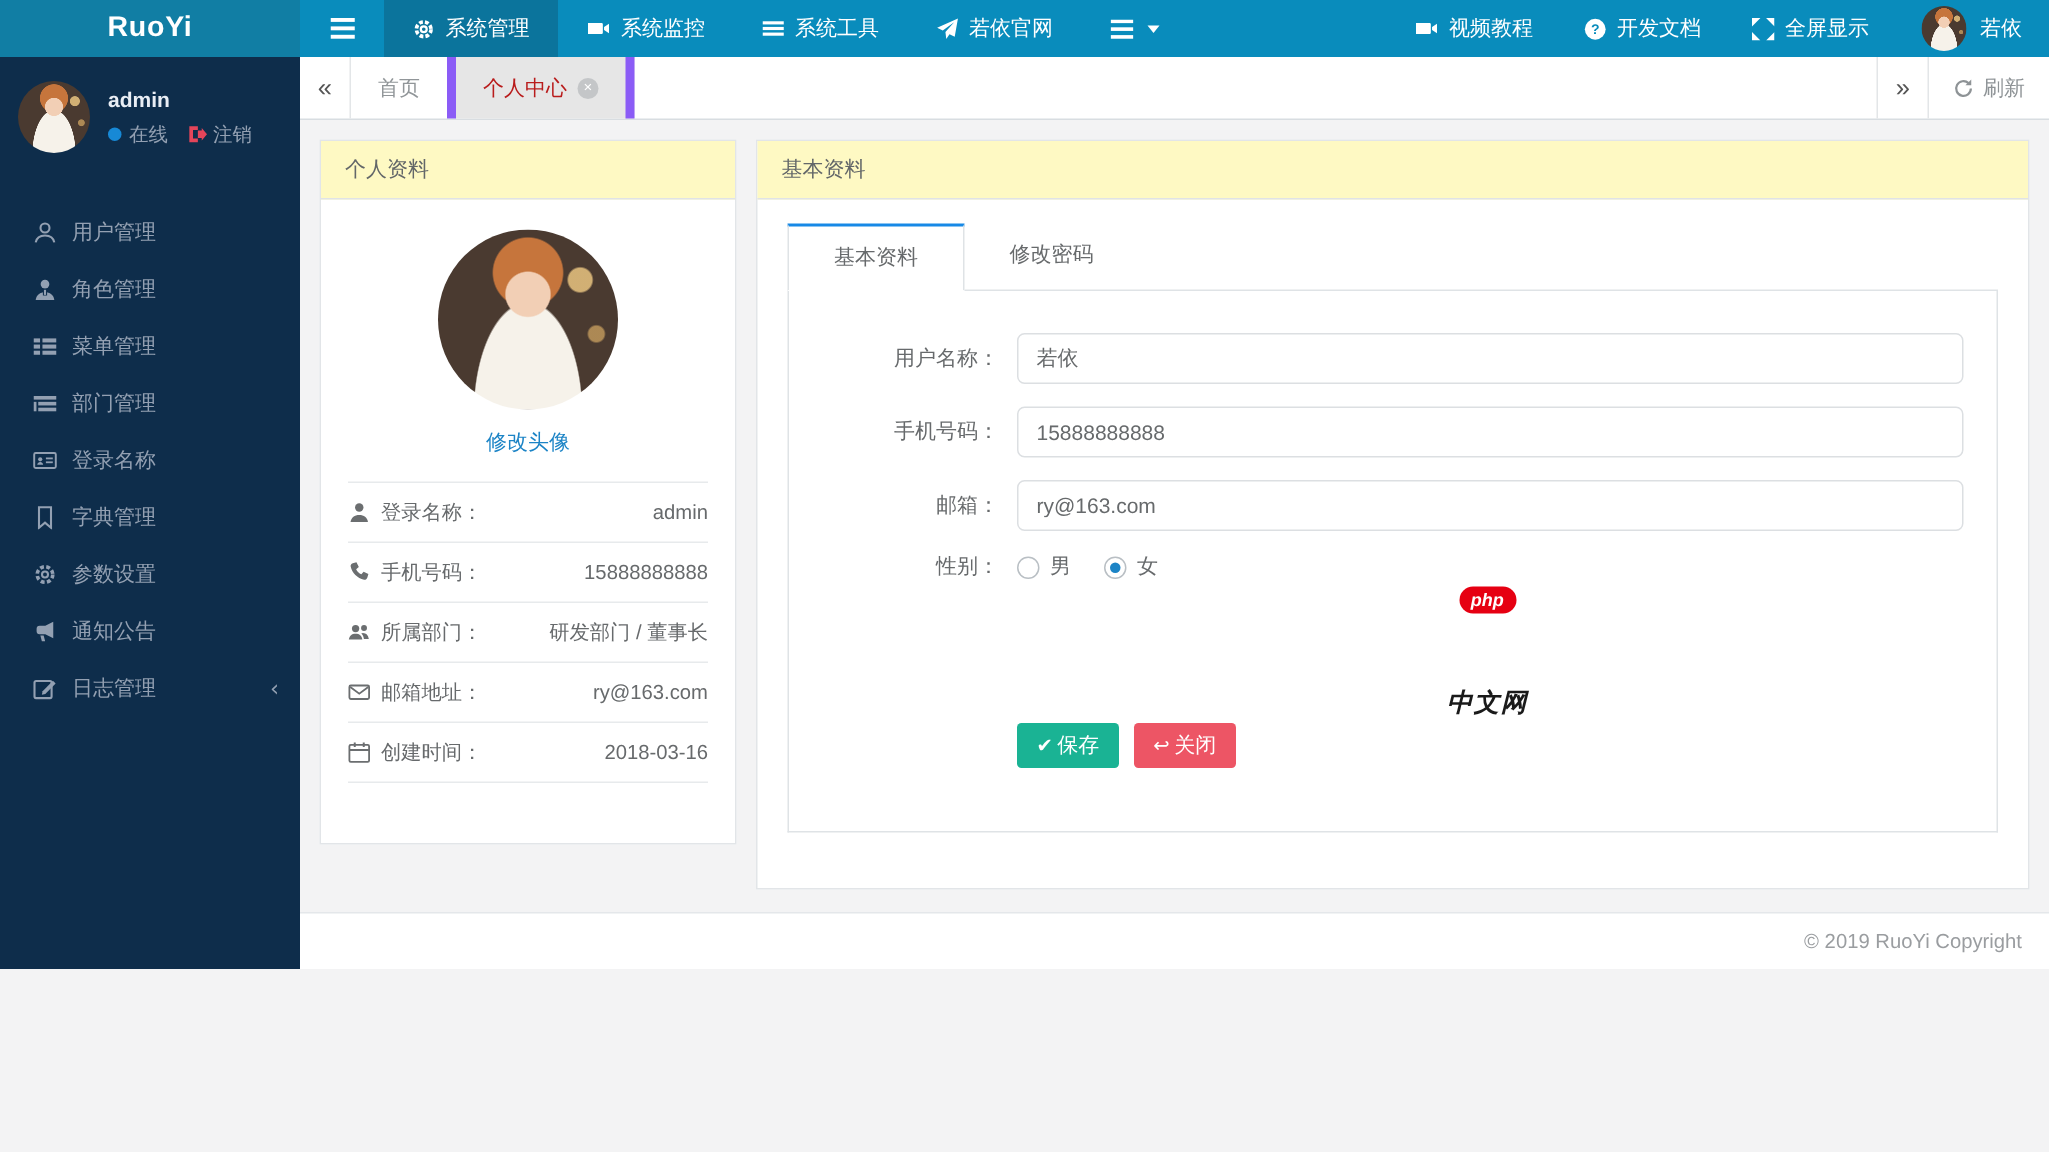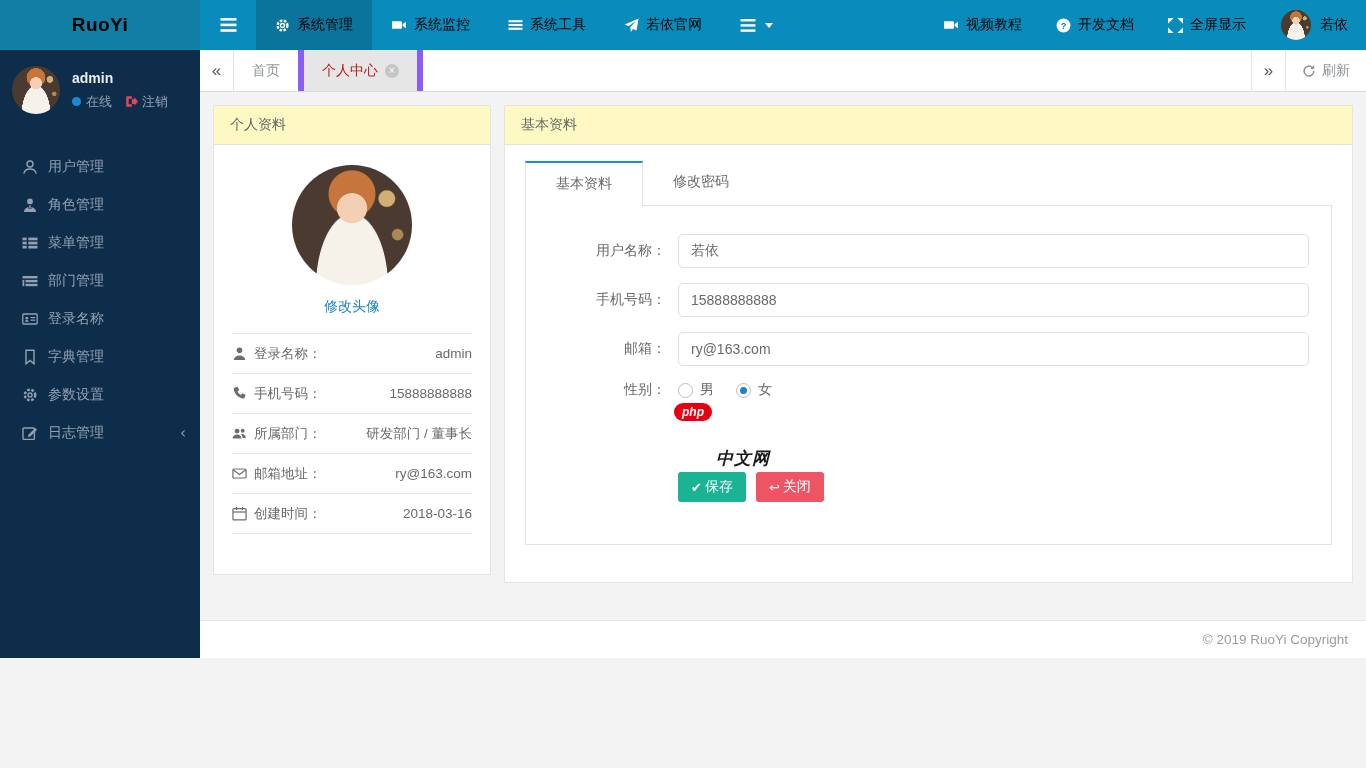--- a/index.html
+++ b/index.html
@@ -1,21 +1,21 @@
 <!DOCTYPE html>
 <html><head>
 <meta charset="utf-8">
 <style>
   * { box-sizing: border-box; margin: 0; padding: 0; }
   html, body { width: 1366px; height: 768px; overflow: hidden; }
   body { font-family: "Liberation Sans", "DejaVu Sans", sans-serif; font-size: 14px; color: #676a6c; background: #f3f3f4; }
   svg { display: block; }
 
   
-  .topbar { display: flex; height: 50px; background: #098cbc; color: #000000; align-items: stretch; }
+  .topbar { display: flex; height: 38px; background: #098cbc; color: #ffffff; align-items: stretch; }
   .logo { width: 200px; background: #117ea4; display: flex; align-items: center; justify-content: center;
           font-size: 19px; font-weight: bold; letter-spacing: .5px; }
   .nav-toggle { width: 56px; display: flex; align-items: center; justify-content: center; cursor: pointer; }
   .topnav { display: flex; }
   .topnav-item { display: flex; align-items: center; gap: 7px; padding: 0 19px; cursor: pointer; font-size: 14px; }
   .topnav-item.active { background: #0b749c; }
   .topnav-right { display: flex; margin-left: auto; }
   .topnav-right .topnav-item { padding: 0 17px; }
   .caret-down { width: 0; height: 0; border-left: 4px solid transparent; border-right: 4px solid transparent; border-top: 5px solid #fff; margin-left: 2px; }
   .nav-user { display: flex; align-items: center; gap: 9px; padding: 0 18px; cursor: pointer; }
@@ -89,21 +89,21 @@
   .ftab.active { background: #fff; border: 1px solid #dfe3e6; border-bottom: 1px solid #fff; border-top: 2px solid #1789e6; margin-bottom: -1px; }
   .ftab-content { border: 1px solid #dfe3e6; border-top: none; padding: 28px 22px 42px 0; }
   .fgroup { display: flex; align-items: center; margin-bottom: 15px; }
   .flabel { width: 152px; text-align: right; padding-right: 12px; flex: none; }
   .finput { flex: 1; height: 34px; border: 1px solid #dcdfe2; border-radius: 5px; padding: 6px 12px;
             font-size: 14px; color: #676a6c; font-family: inherit; outline: none; }
   .gender-opts { display: flex; align-items: center; gap: 22px; }
   .radio-opt { display: flex; align-items: center; gap: 7px; cursor: pointer; }
   .radio-circle { width: 15px; height: 15px; border-radius: 50%; border: 1px solid #b9bfc4; background: #fff; position: relative; }
   .radio-circle.checked::after { content: ""; position: absolute; left: 3px; top: 3px; width: 7px; height: 7px; border-radius: 50%; background: #1c84c6; }
-  .watermark { display: flex; align-items: flex-start; gap: 4px; margin: 2px 0 2px 148px; }
+  .watermark { display: flex; align-items: center; gap: 4px; margin: 2px 0 2px 148px; flex-direction: column; }
   .wm-badge { background: #e60012; color: #fff; font-style: italic; font-weight: bold; font-size: 12px;
               padding: 2px 8px; border-radius: 10px; }
   .wm-text { font-weight: bold; font-style: italic; font-size: 17px; color: #1a1a1a; letter-spacing: 1px; margin-top: 44px; }
   .btn-row { display: flex; gap: 10px; margin-left: 152px; margin-top: 2px; }
   .btn { border: none; color: #fff; font-size: 14px; padding: 6px 13px; border-radius: 3px; cursor: pointer;
          display: flex; align-items: center; gap: 3px; font-family: inherit; }
   .btn-success { background: #1ab394; }
   .btn-danger { background: #ed5565; }
   .btn .bicon { font-family: "DejaVu Sans", sans-serif; font-size: 13px; }
 
@@ -312,20 +312,28 @@
         <span>字典管理</span>
       </li>
       <li class="side-item">
         <span class="micon">
           <svg viewBox="0 0 16 16" width="16" height="16">
               <circle cx="8" cy="8" r="5.2" fill="none" stroke="currentColor" stroke-width="2.4" stroke-dasharray="2.6 1.6"></circle>
               <circle cx="8" cy="8" r="2" fill="none" stroke="currentColor" stroke-width="1.4"></circle>
             </svg>
         </span>
         <span>参数设置</span>
+      </li>
+      <li class="side-item">
+        <span class="micon">
+          <svg viewBox="0 0 16 16" width="16" height="16">
+              <path fill="currentColor" d="M13.5 1.5v11l-5.3-2.6H4.4a2 2 0 0 1-2-2V6.1a2 2 0 0 1 2-2h3.8zM4.9 10.6l1 3.9h2.2l-1-3.9z"></path>
+            </svg>
+        </span>
+        <span>通知公告</span>
       </li>
       <li class="side-item">
         <span class="micon">
           <svg viewBox="0 0 16 16" width="16" height="16">
               <rect x="1" y="3" width="11.4" height="11.4" rx="1" fill="none" stroke="currentColor" stroke-width="1.4"></rect>
               <path fill="currentColor" d="M6.4 9.8 13.3 2.9l1.8 1.8-6.9 6.9-2.3.5z"></path>
             </svg>
         </span>
         <span>日志管理</span>
         <span class="side-chevron">‹</span>

